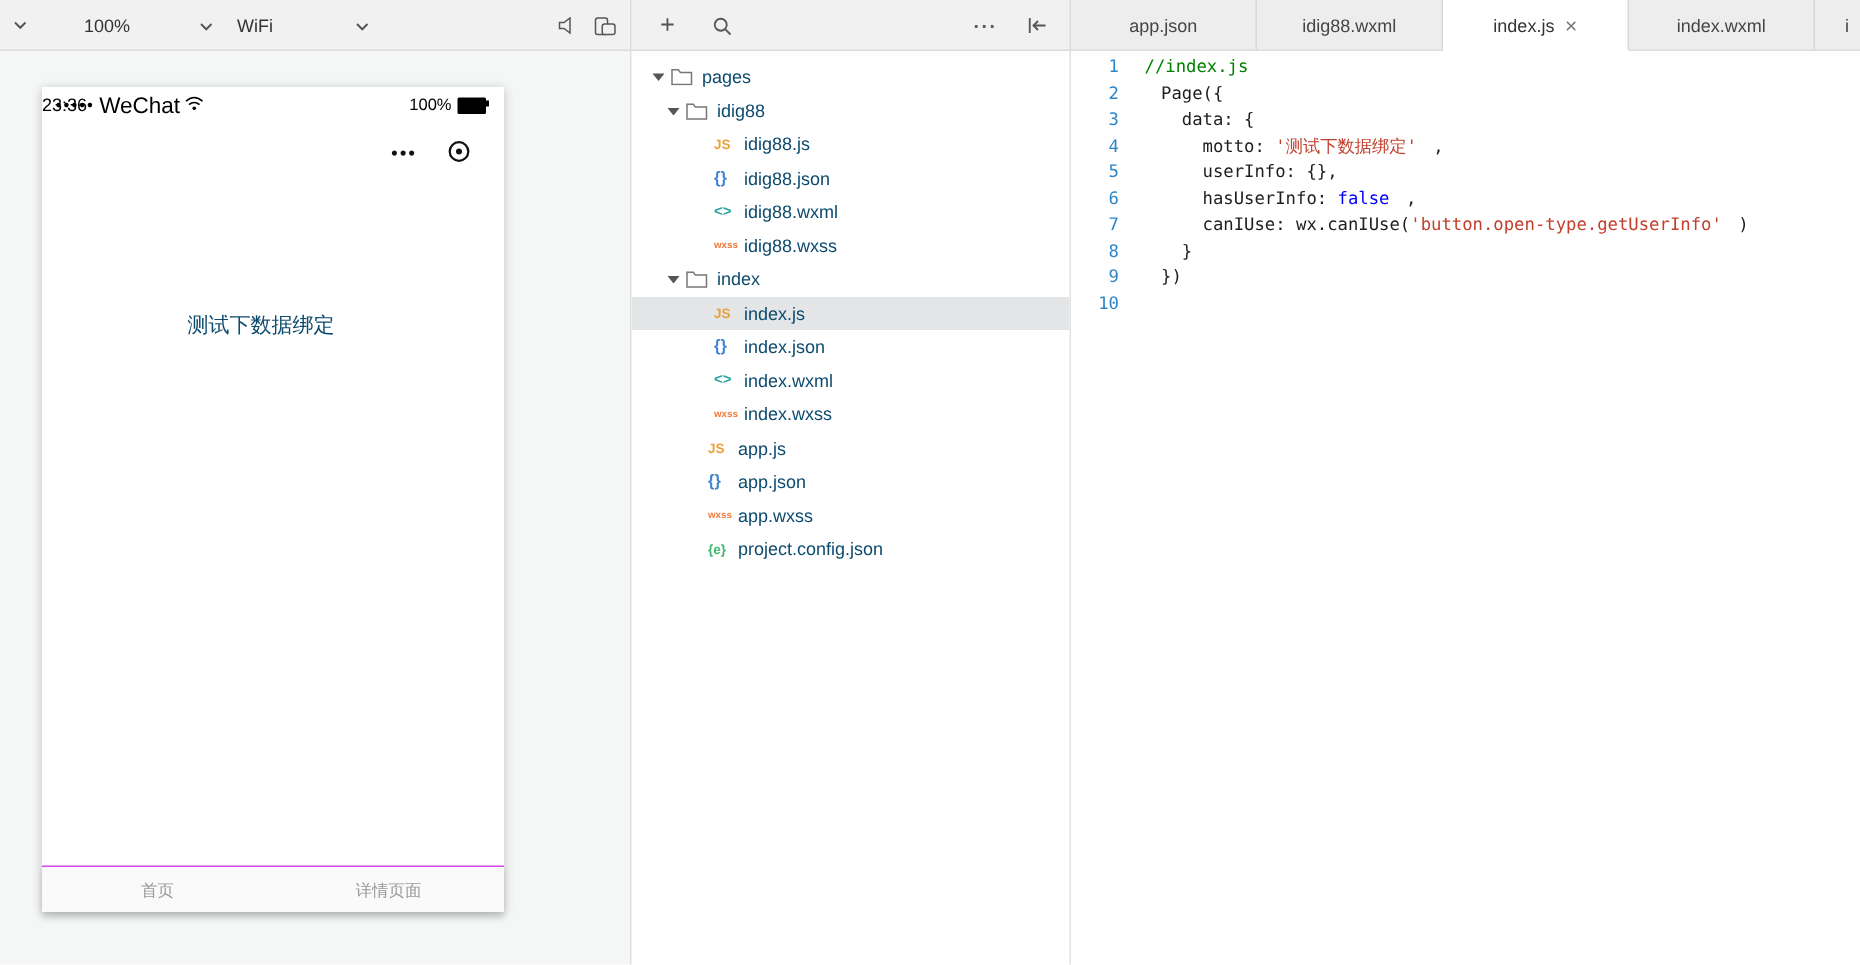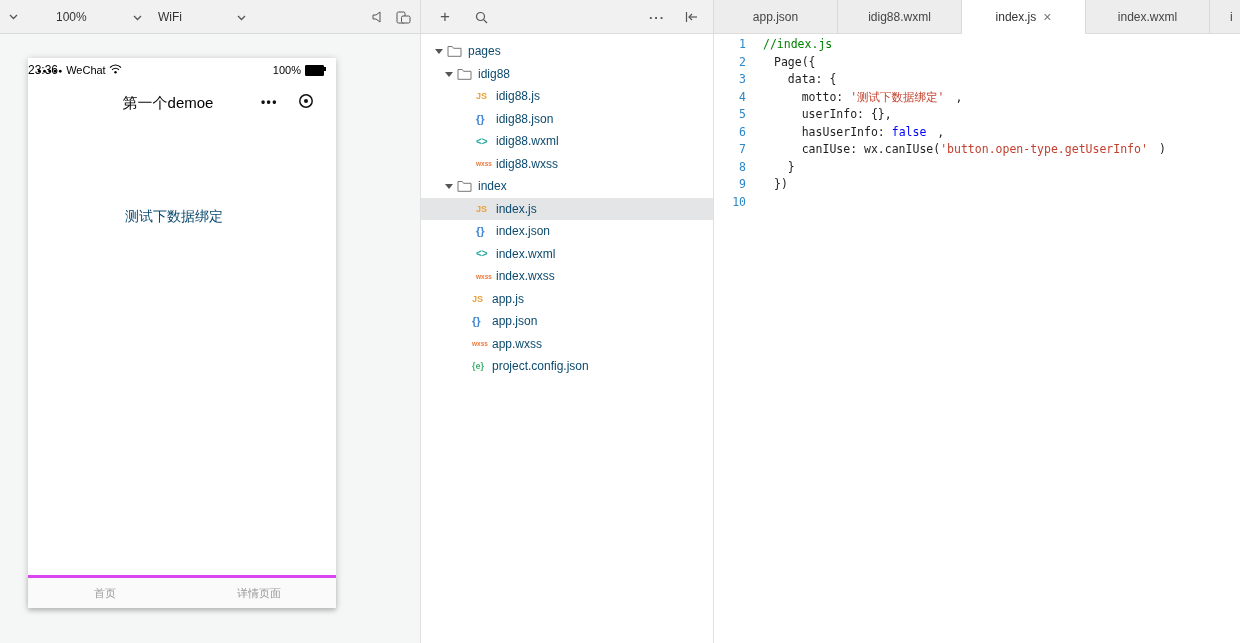--- a/index.html
+++ b/index.html
@@ -33,31 +33,31 @@
   .main{position:absolute;top:34px;bottom:0;left:0;right:0;display:flex;}
   .sim-panel{width:420px;position:relative;background:#f5f6f6;}
   .tree-panel{width:292px;background:#fff;border-left:1px solid #e0e0e0;padding-top:6px;overflow:hidden;}
   .editor-panel{flex:1;background:#fff;border-left:1px solid #e0e0e0;padding-top:2px;overflow:hidden;}
 
   
   .phone{position:absolute;left:28px;top:24px;width:308px;height:550px;background:#fff;box-shadow:0 1px 7px rgba(0,0,0,0.22);}
   .status-bar{position:absolute;top:0;left:0;right:0;height:24px;display:flex;align-items:center;padding:0 9px;font-size:11px;color:#000;}
   .sb-left{display:flex;align-items:center;gap:3px;}
   .sb-dots{font-size:7px;letter-spacing:1px;line-height:1;}
-  .sb-carrier{font-size:11px;}
+  .sb-carrier{font-size:15px;}
   .sb-time{position:absolute;left:0;right:0;font-size:12px;}
   .sb-right{margin-left:auto;display:flex;align-items:center;gap:4px;position:relative;z-index:1;}
   .battery{position:relative;width:17px;height:9px;background:#000;border:1px solid #000;border-radius:1px;display:inline-block;margin-right:3px;}
   .battery-nub{position:absolute;right:-3px;top:1.5px;width:2px;height:4px;background:#000;}
   .nav-bar{position:absolute;top:24px;left:0;right:0;height:40px;}
   .nav-title{position:absolute;left:0;right:28px;top:12px;text-align:center;font-size:15px;color:#000;}
   .nav-dots{position:absolute;right:58px;top:13px;font-size:12px;font-weight:bold;letter-spacing:1.5px;color:#111;cursor:pointer;}
   .nav-circle{position:absolute;right:22px;top:11px;width:16px;height:16px;cursor:pointer;}
   .sim-body-text{position:absolute;top:150px;left:97px;font-size:14px;color:#0c4a6e;}
-  .sim-tabbar{position:absolute;left:0;right:0;bottom:0;height:30px;background:#fafafa;border-top:3px solid #d946ef;display:flex;box-shadow:0 3px 4px rgba(0,0,0,0.12);}
+  .sim-tabbar{position:absolute;left:0;right:0;bottom:0;height:30px;background:#fafafa;border-top:1px solid #d946ef;display:flex;box-shadow:0 3px 4px rgba(0,0,0,0.12);}
   .sim-tab{flex:1;display:flex;align-items:center;justify-content:center;font-size:11px;color:#999;cursor:pointer;}
 
   
   .tree-row{height:22.5px;display:flex;align-items:center;font-size:12px;color:#333;cursor:pointer;white-space:nowrap;}
   .tree-row.selected{background:#e3e5e6;}
   .arrow{width:12px;display:inline-flex;align-items:center;}
   .folder-ic{margin-right:6px;display:inline-flex;align-items:center;}
   .file-ic{width:20px;font-weight:bold;display:inline-block;font-family:"Liberation Sans",sans-serif;margin-left:24px;}
   .tree-label{color:#0c4a6e;}
 
@@ -165,21 +165,20 @@
           </span>
           <span class="sb-right">
             <span>100%</span>
             <span class="battery">
                 <span class="battery-nub"></span>
               </span>
           </span>
         </div>
 
         <div class="nav-bar">
-          <span class="nav-title">第一个demoe</span>
           <span class="nav-dots">•••</span>
           <span class="nav-circle">
             <svg width="16" height="16">
                 <circle cx="8" cy="8" r="6.2" fill="none" stroke="#111" stroke-width="1.5"></circle>
                 <circle cx="8" cy="8" r="2" fill="#111"></circle>
               </svg>
           </span>
         </div>
 
         <div class="sim-body-text">测试下数据绑定</div>

